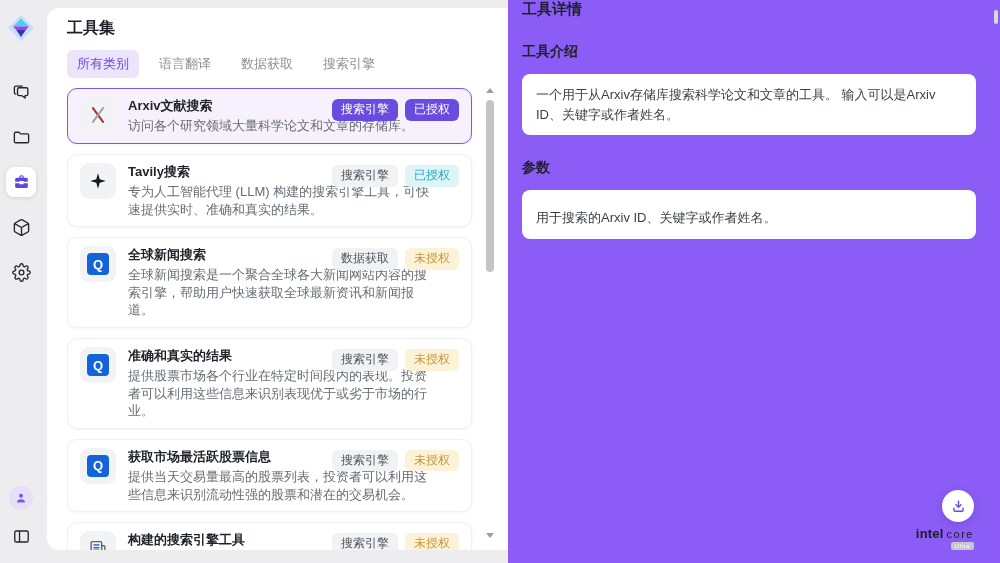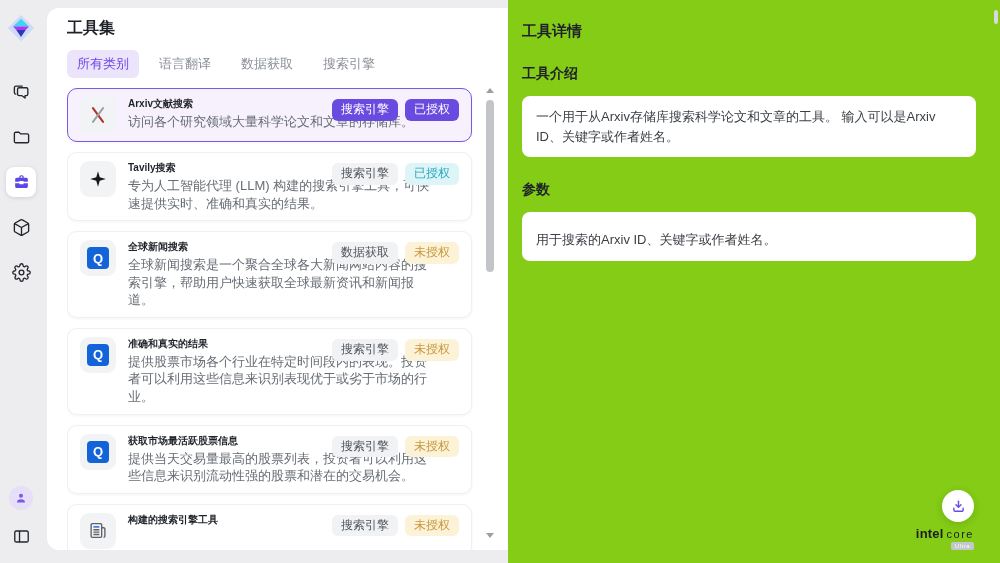--- a/index.html
+++ b/index.html
@@ -55,40 +55,40 @@
   .tool-icon {
     width:36px; height:36px; flex:0 0 36px; border-radius:9px; background:#f2f3f5;
     display:flex; align-items:center; justify-content:center; overflow:hidden;
   }
   .tool-icon svg { width:22px; height:22px; }
   .q-chip {
     width:22px; height:22px; border-radius:4px; background:#1464d9; color:#fff;
     font-size:13px; font-weight:700; display:flex; align-items:center; justify-content:center;
   }
   .tool-text { flex:1; min-width:0; }
-  .tool-title { font-size:10px; font-weight:700; color:#1f2329; line-height:1.4; }
+  .tool-title { font-size:13px; font-weight:700; color:#1f2329; line-height:1.4; }
   .tool-desc { font-size:13px; color:#676d75; line-height:1.35; margin-top:2px; max-width:302px; }
   .tool-badges { position:absolute; top:10px; right:12px; display:flex; gap:7px; }
   .badge { font-size:12px; padding:3px 9px; border-radius:6px; white-space:nowrap; line-height:1.3; }
   .badge-solid  { background:#6a4be0; color:#ffffff; }
   .badge-gray   { background:#f1f2f4; color:#51565f; }
   .badge-cyan   { background:#def5f8; color:#2aa8c0; }
   .badge-yellow { background:#fbf2d8; color:#c9973b; }
 
   
   .v-scrollbar { position:absolute; top:80px; right:13px; width:10px; bottom:12px; }
   .sb-arrow-up, .sb-arrow-down { position:absolute; left:1px; width:0; height:0; border-left:4px solid transparent; border-right:4px solid transparent; cursor:pointer; }
   .sb-arrow-up { top:0; border-bottom:5px solid #9aa0a6; }
   .sb-arrow-down { bottom:0; border-top:5px solid #9aa0a6; }
   .sb-thumb { position:absolute; left:1px; top:12px; width:8px; height:172px; background:#c2c4c8; border-radius:4px; cursor:pointer; }
 
   
   .details-panel {
     position:absolute; left:508px; top:0; width:492px; height:563px;
-    background:#84cc16; padding:22px 24px 0 14px;
+    background:#8b5cf6; padding:0 24px 0 14px;
   }
   .details-title { font-size:15px; font-weight:700; margin:0; }
   .section-heading { font-size:14px; font-weight:700; margin:24px 0 0 0; }
   .detail-card {
     background:#ffffff; border-radius:8px; margin-top:13px;
     padding:11px 14px; font-size:13px; color:#3a3f45; line-height:1.5;
   }
   .param-head { display:flex; align-items:baseline; gap:7px; }
   .param-name { font-size:13px; font-weight:700; color:#1f2329; }
   .param-type { font-size:12px; color:#9499a3; }

